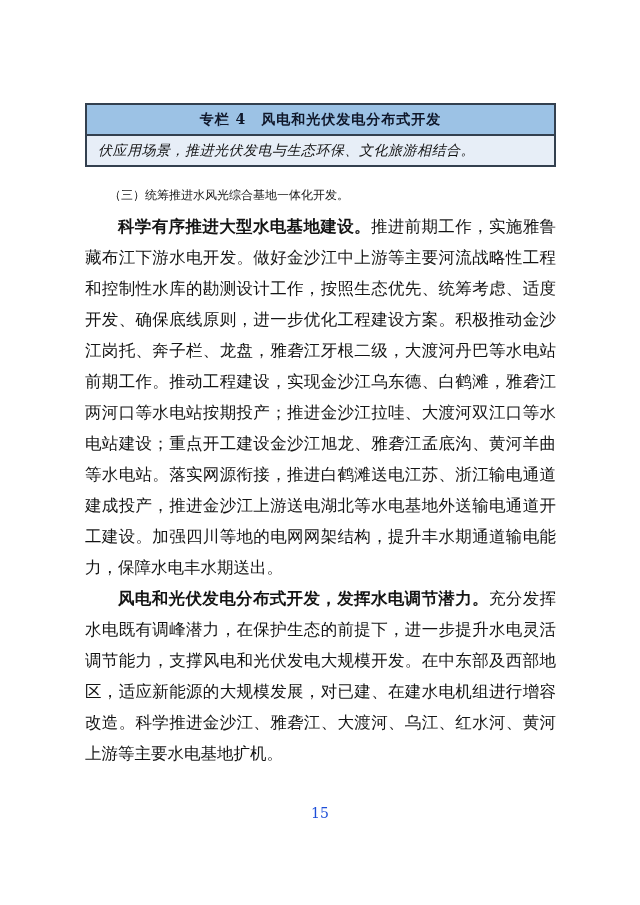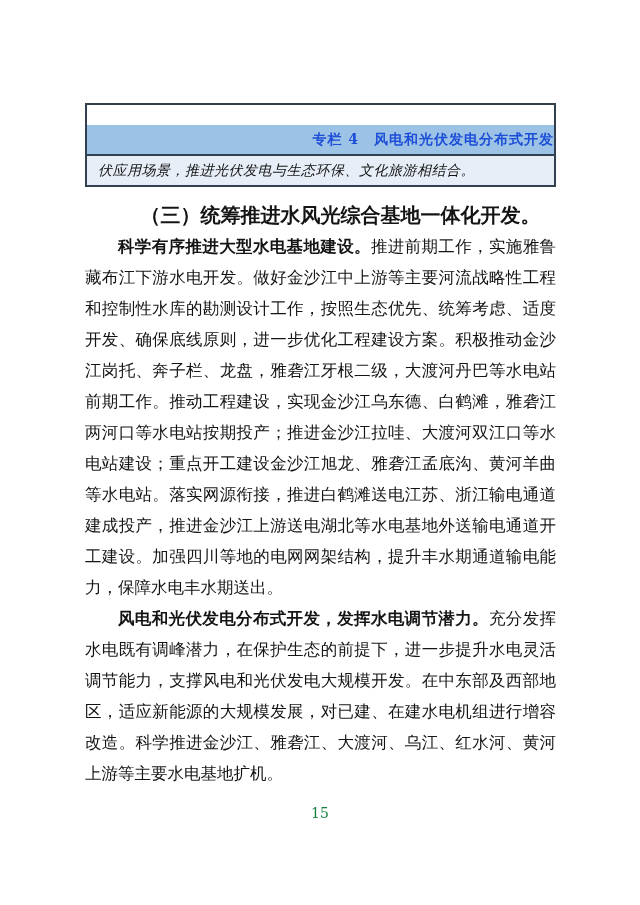--- a/index.html
+++ b/index.html
@@ -26,62 +26,60 @@
     width: 471px;
   }
   
   .callout {
     border: 2px solid #33404f;
     margin-bottom: 13px;
   }
   .callout-header {
     background: #9cc2e5;
     border-bottom: 2px solid #33404f;
-    text-align: right;
+    text-align: center;
     font-weight: bold;
-    color: #1d4ed8;
+    color: #0f172a;
     font-size: 14px;
     line-height: 1.0;
     padding: 7px 0 8px 0;
     letter-spacing: 1px;
-    margin-top: 20px;
   }
   .callout-body {
     background: #e7eef7;
     color: #111111;
     font-size: 14px;
     line-height: 1.0;
     padding: 7px 11px 8px 11px;
     letter-spacing: 0.5px;
     font-style: italic;
   }
   
   .section-heading {
-    font-weight: bold;
-    font-size: 20px;
+    font-weight: normal;
+    font-size: 12px;
     line-height: 31px;
     text-indent: 2em;
     margin-top: 3px;
-    text-align: center;
   }
   .para {
     font-size: 16.5px;
     line-height: 31px;
     text-indent: 2em;
     text-align: justify;
   }
   .para .lead { font-weight: bold; }
   .page-number {
     position: absolute;
     left: 0;
     top: 805px;
     width: 640px;
     text-align: center;
     font-size: 14px;
-    color: #15803d;
+    color: #1d4ed8;
   }
 </style>
 </head>
 <body>
 
 <div class="page">
   <div class="content">
 
     <div class="callout">
       <div class="callout-header">专栏 4　风电和光伏发电分布式开发</div>

